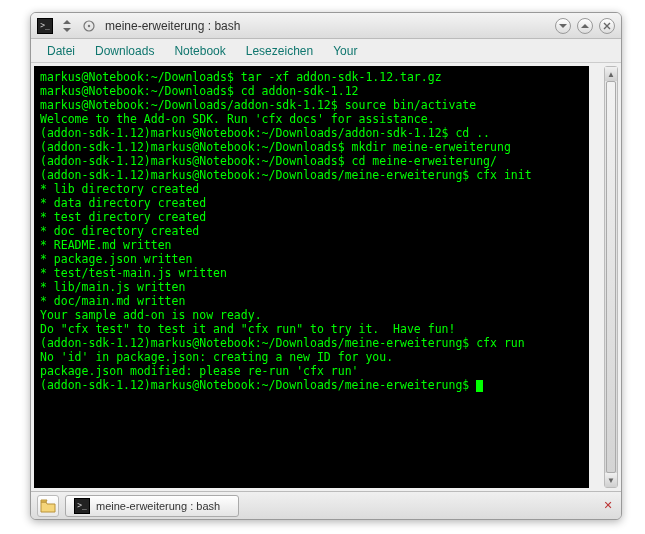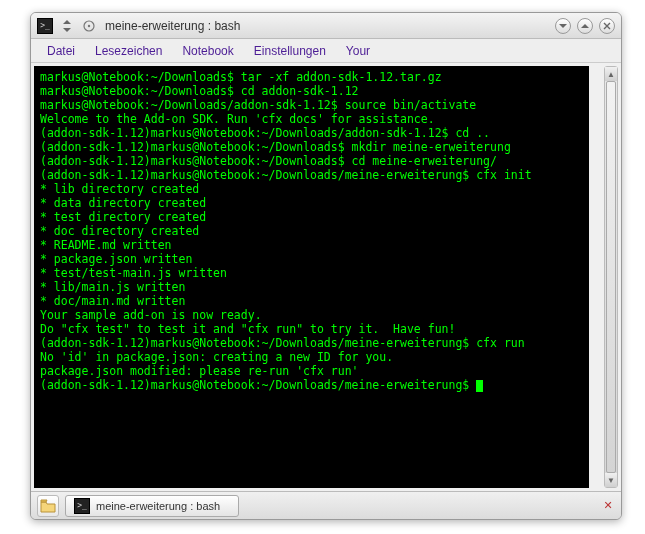--- a/index.html
+++ b/index.html
@@ -3,21 +3,21 @@
 <meta charset="utf-8">
 <style>
 * { box-sizing: border-box; margin: 0; padding: 0; }
 body { font-family: sans-serif; background: #fff; width: 645px; height: 534px; overflow: hidden; }
 .window { position: absolute; left: 30px; top: 12px; width: 592px; height: 508px; border: 1px solid #999; border-radius: 6px; background: #e8e8e8; box-shadow: 0 2px 8px rgba(0,0,0,0.3); display: flex; flex-direction: column; overflow: hidden; }
 .titlebar { height: 26px; background: linear-gradient(#f4f4f4,#dcdcdc); display: flex; align-items: center; padding: 0 6px; gap: 6px; border-bottom: 1px solid #bbb; }
 .tb-icon { width: 16px; height: 16px; display: flex; align-items: center; justify-content: center; font-size: 11px; color: #444; }
 .tb-icon.term { background: #222; color: #ccc; font-family: monospace; font-size: 8px; border: 1px solid #000; }
 .tb-title { flex: 1; font-size: 12px; color: #333; padding-left: 2px; }
 .tb-btn { width: 16px; height: 16px; border-radius: 8px; border: 1px solid #999; background: linear-gradient(#fff,#ddd); display: flex; align-items: center; justify-content: center; font-size: 9px; color: #555; cursor: pointer; }
-.menubar { height: 24px; background: #eee; display: flex; align-items: center; padding: 0 8px; gap: 4px; border-bottom: 1px solid #ccc; font-size: 12px; color: #4c1d95; }
+.menubar { height: 24px; background: #eee; display: flex; align-items: center; padding: 0 8px; gap: 4px; border-bottom: 1px solid #ccc; font-size: 12px; color: #0f766e; }
 .menu-item { padding: 2px 8px; cursor: pointer; }
 .term-wrap { flex: 1; display: flex; background: #f0f0f0; padding: 3px; gap: 15px; }
 .terminal { flex: 1; background: #000; color: #00ff00; font-family: "DejaVu Sans Mono","Liberation Mono",monospace; font-size: 11.5px; line-height: 14px; padding: 4px 6px; overflow: hidden; white-space: pre-wrap; word-break: break-all; }
 .tline span.c { display:inline-block; width:7px; height:12px; background:#00ff00; vertical-align:text-bottom; }
 .scrollbar { width: 14px; background: linear-gradient(#e8e8e8,#d8d8d8); border: 1px solid #bbb; border-radius: 3px; display: flex; flex-direction: column; }
 .sb-btn { height: 14px; background: linear-gradient(#f0f0f0,#d0d0d0); font-size: 8px; color: #666; display: flex; align-items: center; justify-content: center; cursor: pointer; }
 .sb-track { flex: 1; position: relative; }
 .sb-thumb { position: absolute; left: 1px; right: 1px; top: 0; height: 100%; background: linear-gradient(#f2f2f2,#d4d4d4); border-radius: 2px; border: 1px solid #aaa; cursor: pointer; }
 .taskbar { height: 28px; background: linear-gradient(#f0f0f0,#dcdcdc); border-top: 1px solid #bbb; display: flex; align-items: center; padding: 0 6px; gap: 6px; }
 .tb-task { height: 22px; display: flex; align-items: center; gap: 6px; padding: 0 18px 0 8px; background: linear-gradient(#fff,#e4e4e4); border: 1px solid #aaa; border-radius: 3px; font-size: 11px; color: #333; cursor: pointer; }
@@ -56,23 +56,23 @@
     </div>
     <div class="tb-btn">
       <svg width="8" height="8" viewBox="0 0 8 8">
           <path d="M1 1 L7 7 M7 1 L1 7" stroke="#666" stroke-width="1.4"></path>
         </svg>
     </div>
   </div>
 
   <div class="menubar">
     <div class="menu-item">Datei</div>
+    <div class="menu-item">Downloads</div>
+    <div class="menu-item">Notebook</div>
     <div class="menu-item">Lesezeichen</div>
-    <div class="menu-item">Notebook</div>
-    <div class="menu-item">Einstellungen</div>
     <div class="menu-item">Your</div>
   </div>
 
   <div class="term-wrap">
     <div class="terminal" id="terminal"><div class="tline">markus@Notebook:~/Downloads$ tar -xf addon-sdk-1.12.tar.gz</div><div class="tline">markus@Notebook:~/Downloads$ cd addon-sdk-1.12</div><div class="tline">markus@Notebook:~/Downloads/addon-sdk-1.12$ source bin/activate</div><div class="tline">Welcome to the Add-on SDK. Run 'cfx docs' for assistance.</div><div class="tline">(addon-sdk-1.12)markus@Notebook:~/Downloads/addon-sdk-1.12$ cd ..</div><div class="tline">(addon-sdk-1.12)markus@Notebook:~/Downloads$ mkdir meine-erweiterung</div><div class="tline">(addon-sdk-1.12)markus@Notebook:~/Downloads$ cd meine-erweiterung/</div><div class="tline">(addon-sdk-1.12)markus@Notebook:~/Downloads/meine-erweiterung$ cfx init</div><div class="tline">* lib directory created</div><div class="tline">* data directory created</div><div class="tline">* test directory created</div><div class="tline">* doc directory created</div><div class="tline">* README.md written</div><div class="tline">* package.json written</div><div class="tline">* test/test-main.js written</div><div class="tline">* lib/main.js written</div><div class="tline">* doc/main.md written</div><div class="tline"></div><div class="tline">Your sample add-on is now ready.</div><div class="tline">Do "cfx test" to test it and "cfx run" to try it.  Have fun!</div><div class="tline">(addon-sdk-1.12)markus@Notebook:~/Downloads/meine-erweiterung$ cfx run</div><div class="tline">No 'id' in package.json: creating a new ID for you.</div><div class="tline">package.json modified: please re-run 'cfx run'</div><div class="tline">(addon-sdk-1.12)markus@Notebook:~/Downloads/meine-erweiterung$ <span class="c"></span></div></div>
     <div class="scrollbar">
       <div class="sb-btn">▲</div>
       <div class="sb-track">
         <div class="sb-thumb"></div>
       </div>

